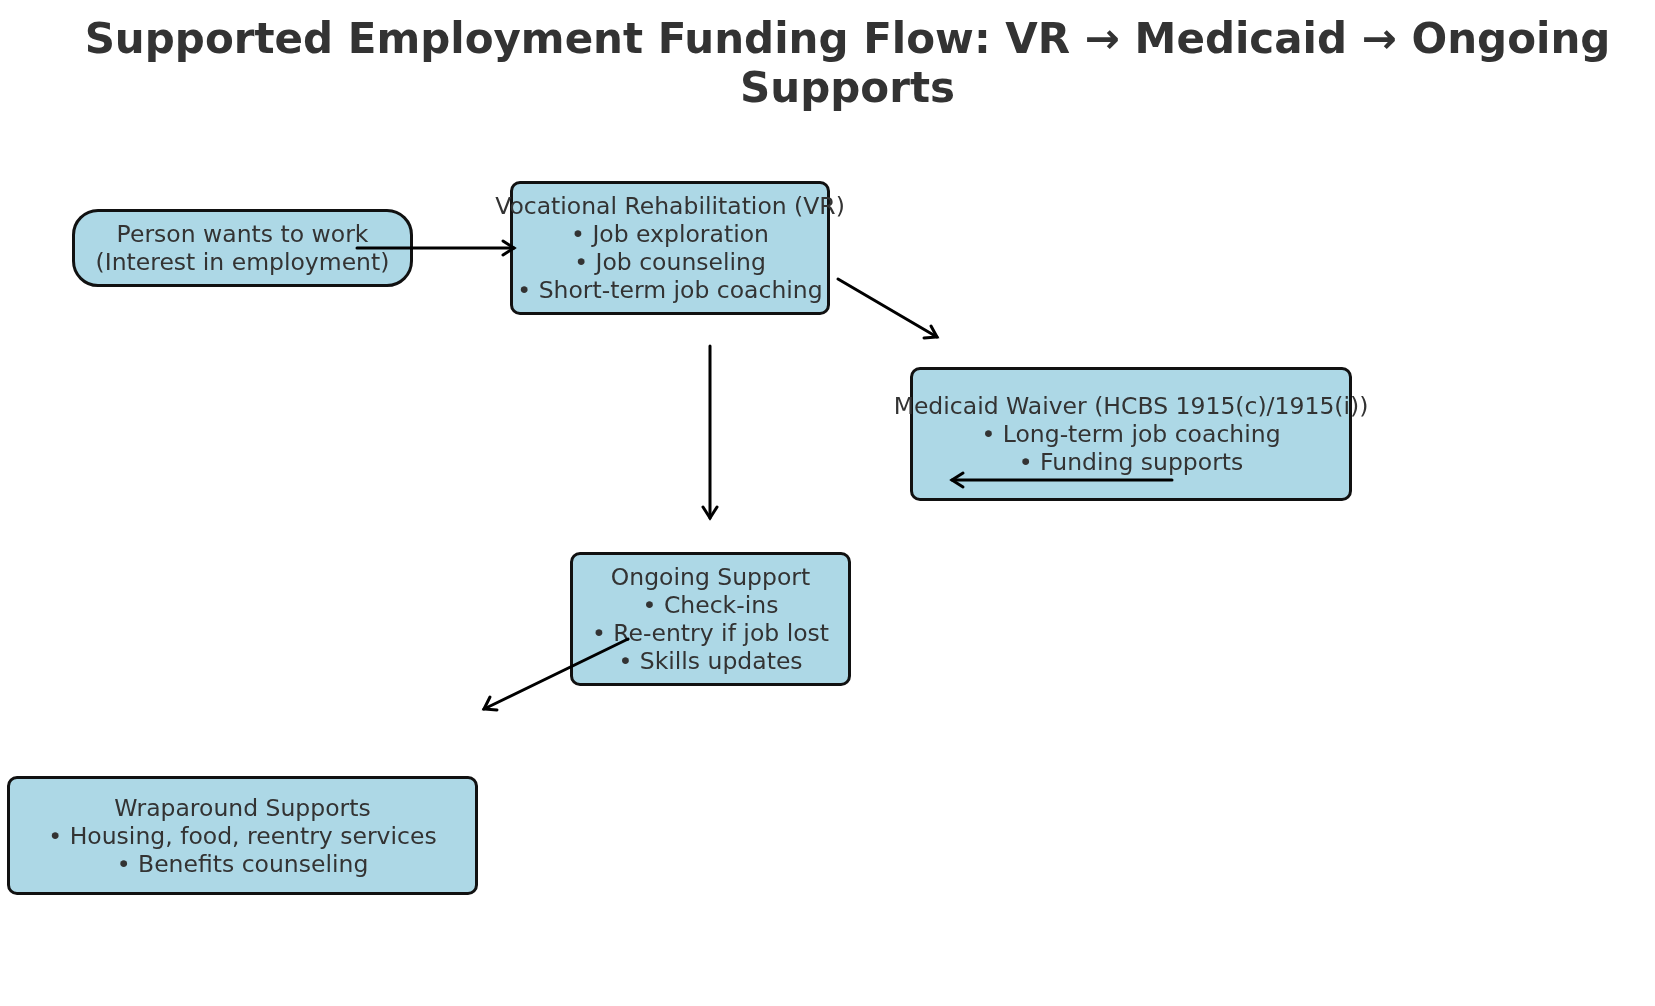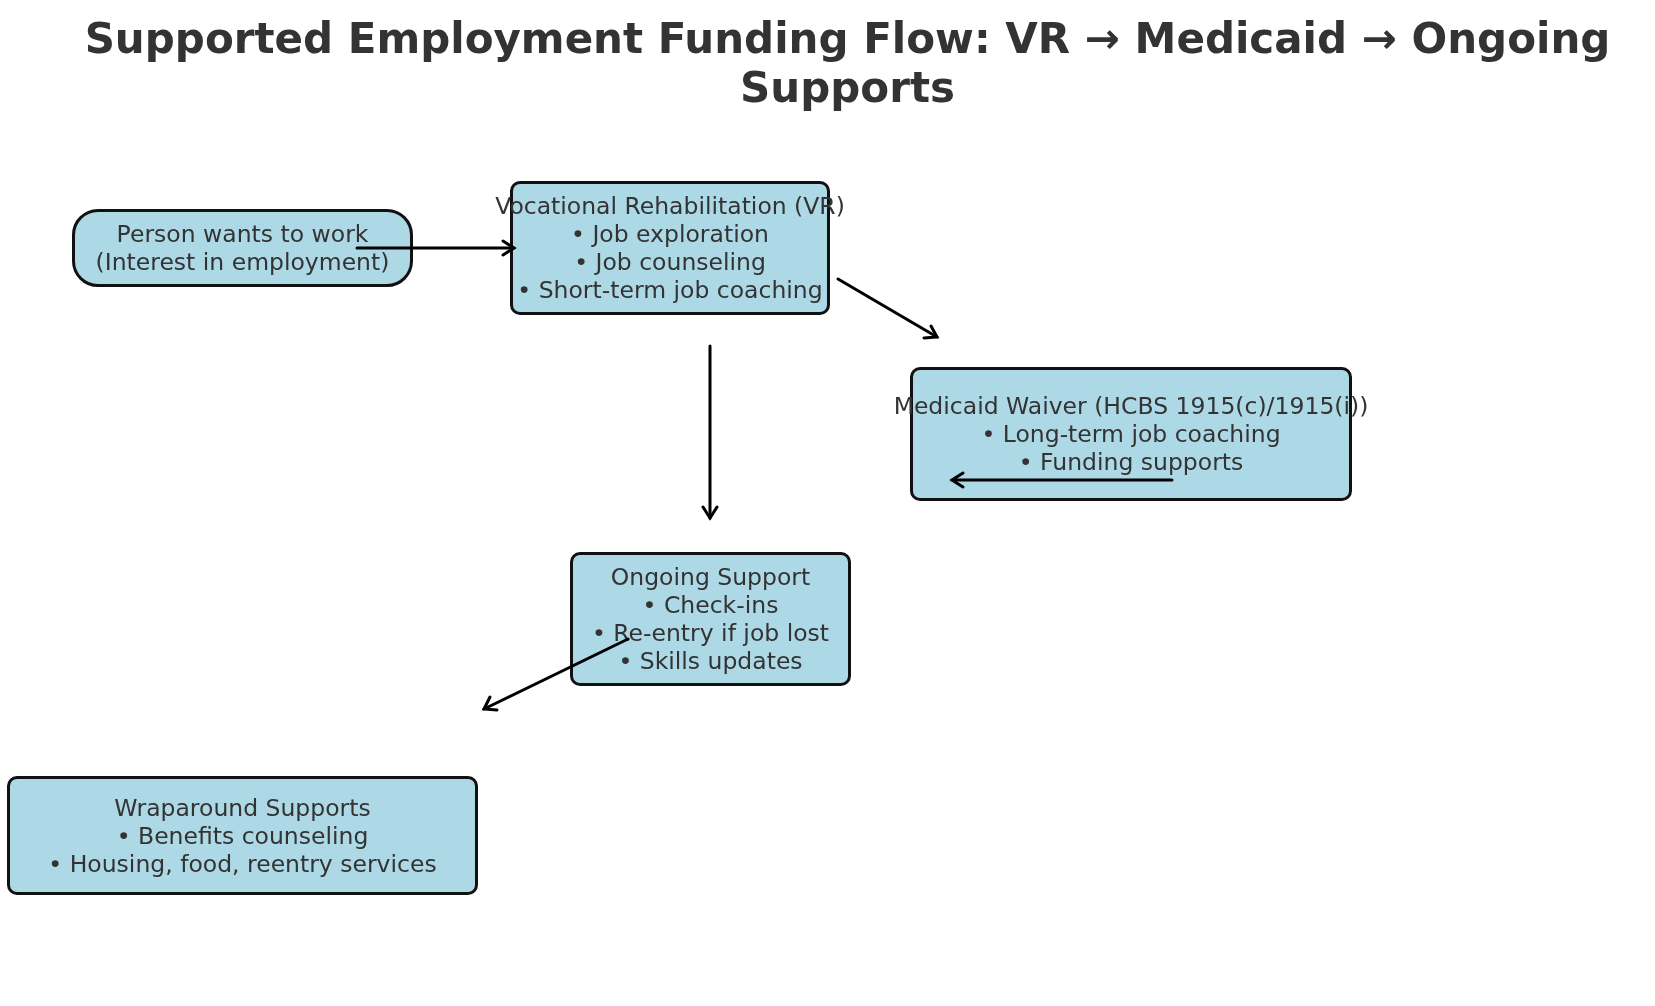--- a/index.html
+++ b/index.html
@@ -38,22 +38,22 @@
 
 <div class="node" style="left:570px; top:552px; width:281px; height:134px;">
   <span>Ongoing Support</span>
   <span>• Check-ins</span>
   <span>• Re-entry if job lost</span>
   <span>• Skills updates</span>
 </div>
 
 <div class="node" style="left:7px; top:738px; width:471px; height:119px;margin-top:38px;">
   <span>Wraparound Supports</span>
+  <span>• Housing, food, reentry services</span>
   <span>• Benefits counseling</span>
-  <span>• Housing, food, reentry services</span>
 </div>
 
 <svg class="edges" width="1655" height="1006">
   <g stroke="#000000" stroke-width="3" fill="none" stroke-linecap="round" stroke-linejoin="miter">
     <g>
       <line x1="357" y1="248" x2="514" y2="248"></line>
       <polyline points="503,241 514,248 503,255"></polyline>
     </g>
     <g>
       <line x1="838" y1="279" x2="937" y2="337"></line>

